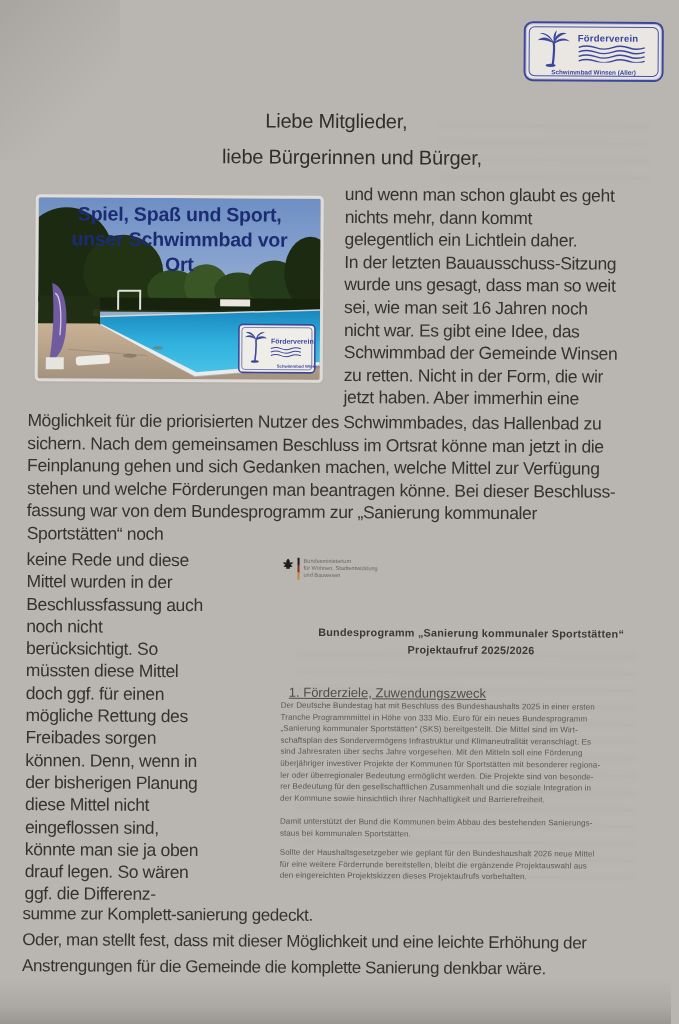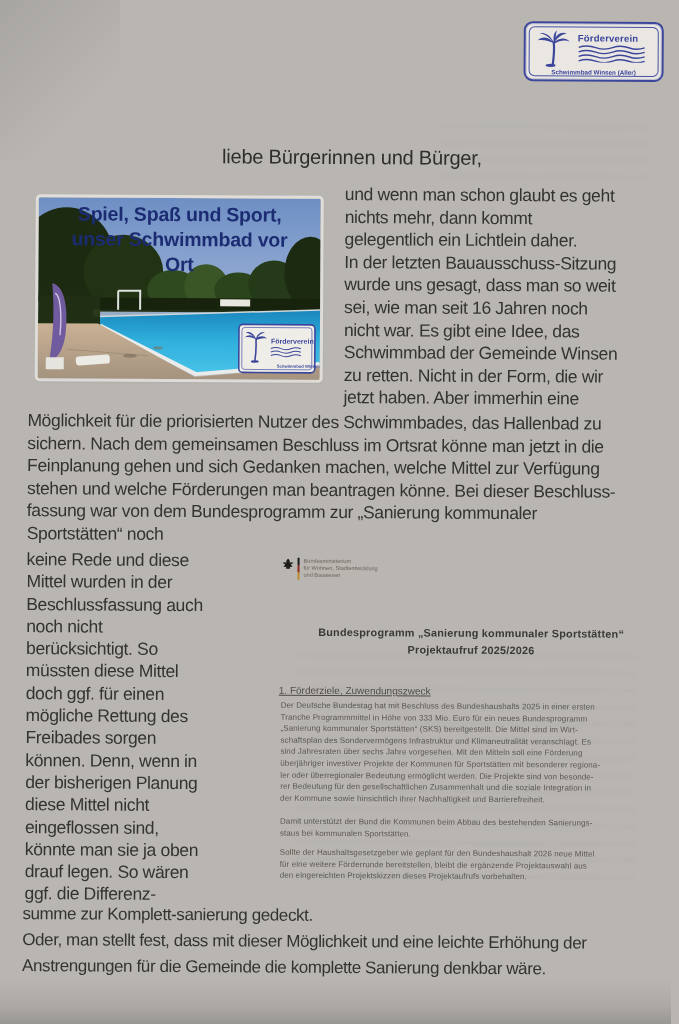--- a/index.html
+++ b/index.html
@@ -39,21 +39,21 @@
     font-size:19.5px;line-height:25px;font-weight:bold;color:#1c2c72;letter-spacing:-0.2px;white-space:pre-line;}
 
   
   .doc{position:absolute;left:283px;top:556px;width:384px;height:352px;}
   .doc .ministry{position:absolute;left:2px;top:2px;display:flex;align-items:flex-start;}
   .doc .flagbar{width:2px;height:22px;margin:0 4px 0 3px;
     background:linear-gradient(180deg,#1a1a1a 0 34%,#8a2a20 34% 67%,#b98a2c 67% 100%);}
   .doc .ministry-text{font-size:5.6px;line-height:7px;color:#6a675f;white-space:pre-line;}
   .doc .doc-title{position:absolute;left:0;top:68px;width:100%;text-align:center;
     font-size:10.8px;line-height:17px;font-weight:bold;color:#3b3935;letter-spacing:.25px;white-space:pre-line;}
-  .doc .heading{position:absolute;left:0;top:129px;font-size:10px;color:#504d48;text-decoration:underline;}
+  .doc .heading{position:absolute;left:10px;top:129px;font-size:13px;color:#504d48;text-decoration:underline;}
   .doc p{position:absolute;left:2px;margin:0;width:378px;font-size:8px;line-height:11.6px;
     color:#5a5751;letter-spacing:.1px;white-space:pre-line;}
   .doc .p1{top:144px;}
   .doc .p2{top:260px;}
   .doc .p3{top:291px;}
 </style>
 </head>
 <body>
 
 <div class="paper">
@@ -82,20 +82,21 @@
         <g fill="none" stroke="#3c479b" stroke-width="1.4">
           <path d="M1 3 q 8 -3 17 0 t 17 0 t 16 0 t 16 0"></path>
           <path d="M1 7.5 q 8 -3 17 0 t 17 0 t 16 0 t 16 0"></path>
           <path d="M1 12 q 8 -3 17 0 t 17 0 t 16 0 t 16 0"></path>
           <path d="M1 16.5 q 8 -3 17 0 t 17 0 t 16 0 t 16 0"></path>
         </g>
       </svg>
       <div class="sub">Schwimmbad Winsen (Aller)</div>
     </div>
 
+    <div class="txt greeting" style="left:266px;top:110px;">Liebe Mitglieder,</div>
     <div class="txt greeting" style="left:223px;top:146px;">liebe Bürgerinnen und Bürger,</div>
 
     <div class="pool">
       <svg width="282" height="181" viewBox="0 0 282 181">
         <defs>
           <linearGradient id="sky" x1="0" y1="0" x2="0" y2="1">
             <stop offset="0" stop-color="#6e8fc4"></stop>
               <stop offset="1" stop-color="#9fb4d8"></stop>
           </linearGradient>
           <linearGradient id="water" x1="0" y1="0" x2="0" y2="1">

